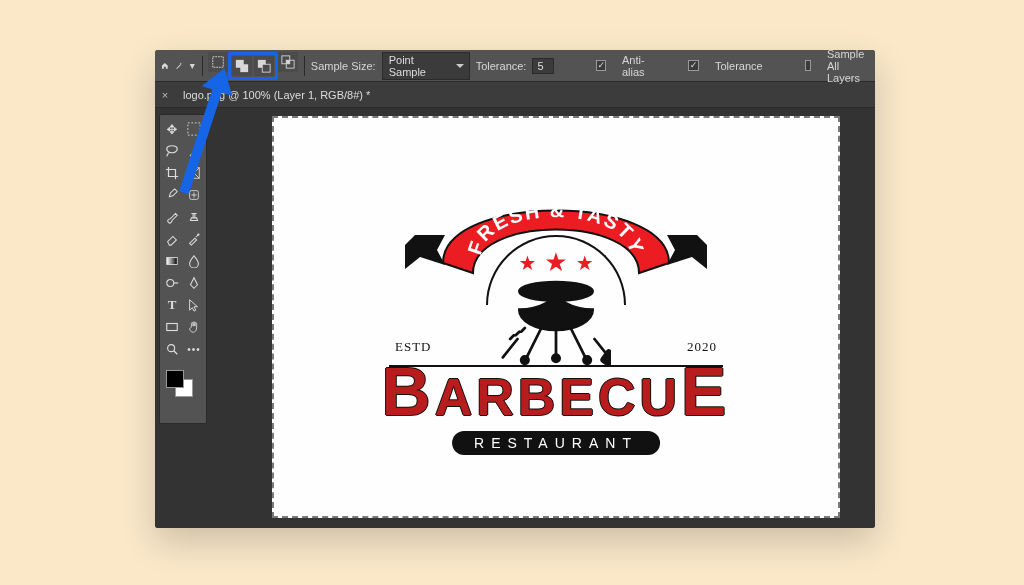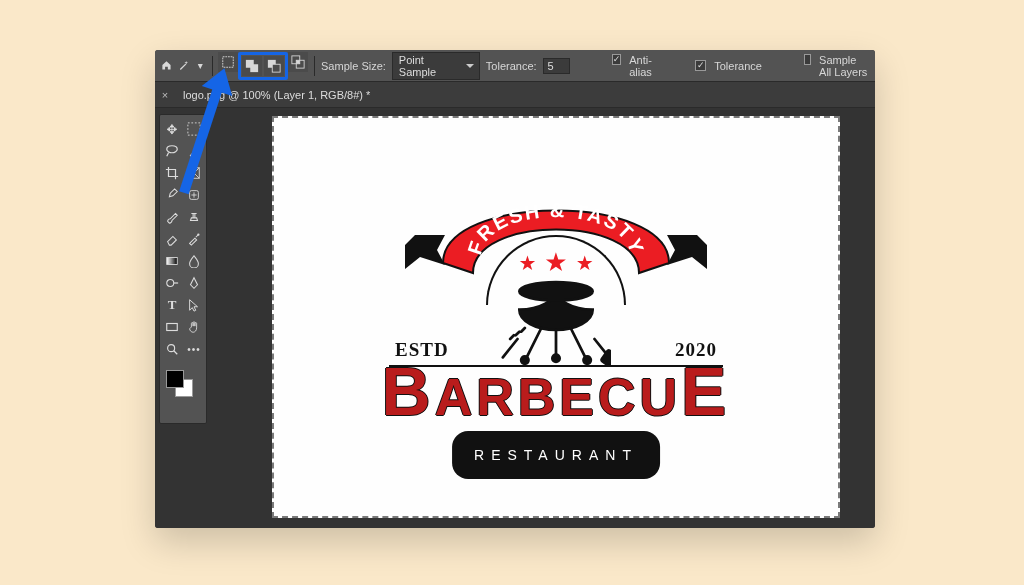--- a/index.html
+++ b/index.html
@@ -64,21 +64,21 @@
   }
   .dropdown::after{
     content:""; position:absolute; right:5px; top:50%;
     border:4px solid transparent; border-top-color:#ccc;
     transform:translateY(-25%);
   }
   .num-field{
     background:#3b3b3b;border:1px solid #2a2a2a;
     width:38px;padding:1px 4px;font-size:11px;color:#ddd;
   }
-  .chk{display:flex;gap:8px;padding-left:36px;}
+  .chk{display:flex;align-items:center;gap:16px;padding-left:36px;}
   .chk-box{
     width:11px;height:11px;border:1px solid #999;background:#3b3b3b;
     display:flex;align-items:center;justify-content:center;font-size:9px;color:#ddd;
   }
   .chk-box.on::after{content:"✓";line-height:1;}
 
   
   .doc-tab-bar{
     height:26px;background:#3c3c3c;
     display:flex;align-items:center;font-size:11px;color:#ddd;
@@ -145,34 +145,34 @@
   .stars{position:absolute;left:50%;top:84px;transform:translateX(-50%);
          display:flex;gap:8px;color:#eb1d23;font-size:20px;}
   .stars span:nth-child(2){font-size:26px;margin-top:-4px;}
   .arc-line{
     position:absolute;left:50%;top:68px;transform:translateX(-50%);
     width:140px;height:70px;border:2px solid #111;border-bottom:none;
     border-radius:80px 80px 0 0;
   }
   .grill{position:absolute;left:50%;top:106px;transform:translateX(-50%);width:110px;}
   .estd{position:absolute;top:172px;font-family:Georgia,serif;
-        font-weight:700;font-size:19px;letter-spacing:1px;color:#111;}
+        font-weight:400;font-size:13px;letter-spacing:1px;color:#111;}
   .estd.left{left:24px;} .estd.right{right:24px;margin-left:44px;}
   .rule{position:absolute;left:18px;right:18px;top:198px;height:2px;background:#111;}
   .bbq{
     position:absolute;left:50%;top:200px;transform:translateX(-50%);
     font-size:52px;font-weight:900;letter-spacing:4px;color:#b91c1c;
     font-family:Impact,"Arial Black",sans-serif;
     text-shadow:-1px 0 #111,1px 0 #111,0 -1px #111,0 1px #111;
     white-space:nowrap;
   }
   .bbq .big{font-size:68px;line-height:0;}
   .rest-pill{
     position:absolute;left:50%;top:264px;transform:translateX(-50%);
-    background:#111;color:#fff;padding:16px 22px;border-radius:16px;
+    background:#111;color:#fff;padding:4px 22px;border-radius:16px;
     font-size:14px;letter-spacing:7px;font-family:Arial,sans-serif;
   }
 
   
   .arrow{
     position:absolute;left:174px;top:61px;
     transform:rotate(18deg);
     pointer-events:none;
   }
 </style>

